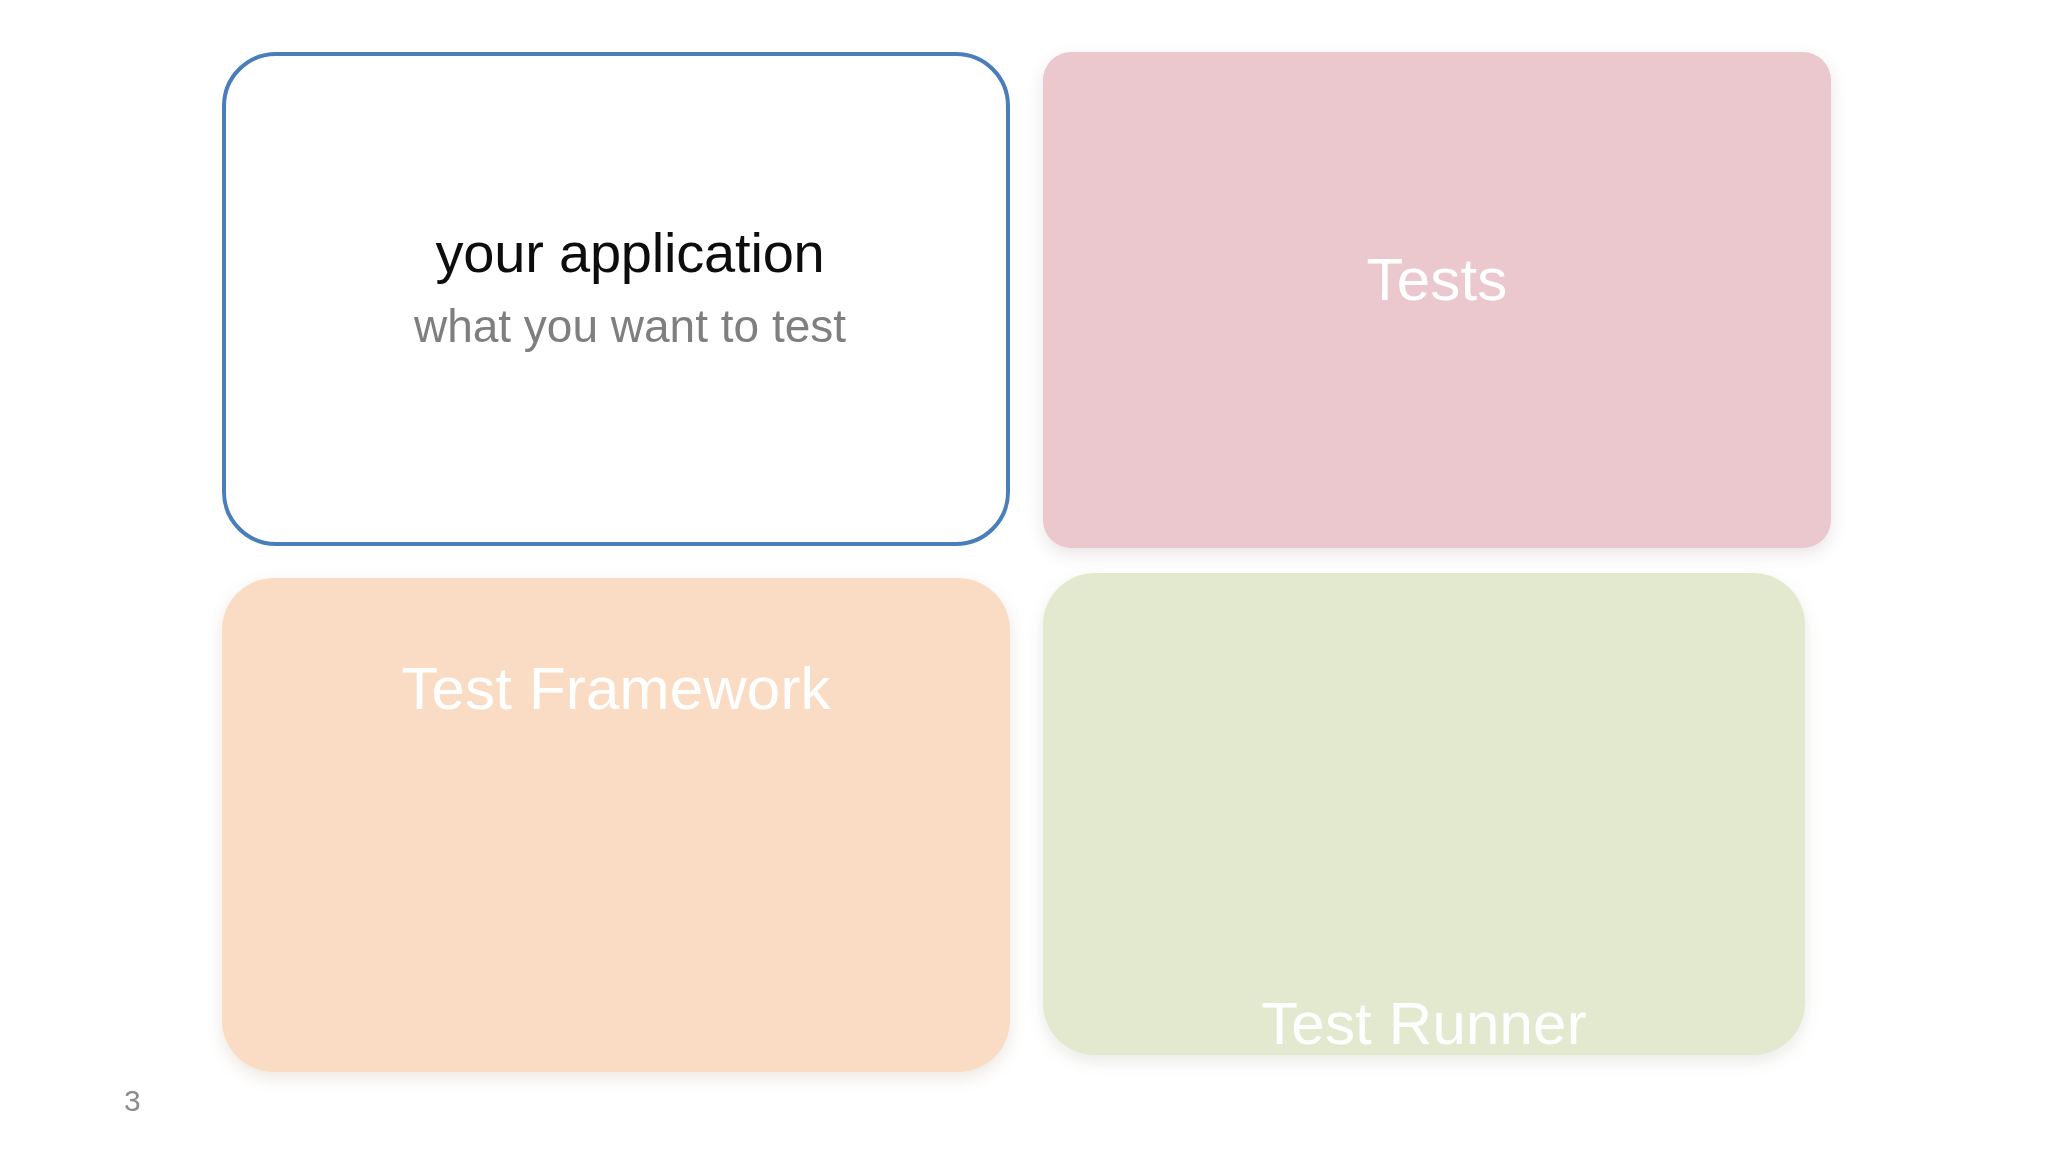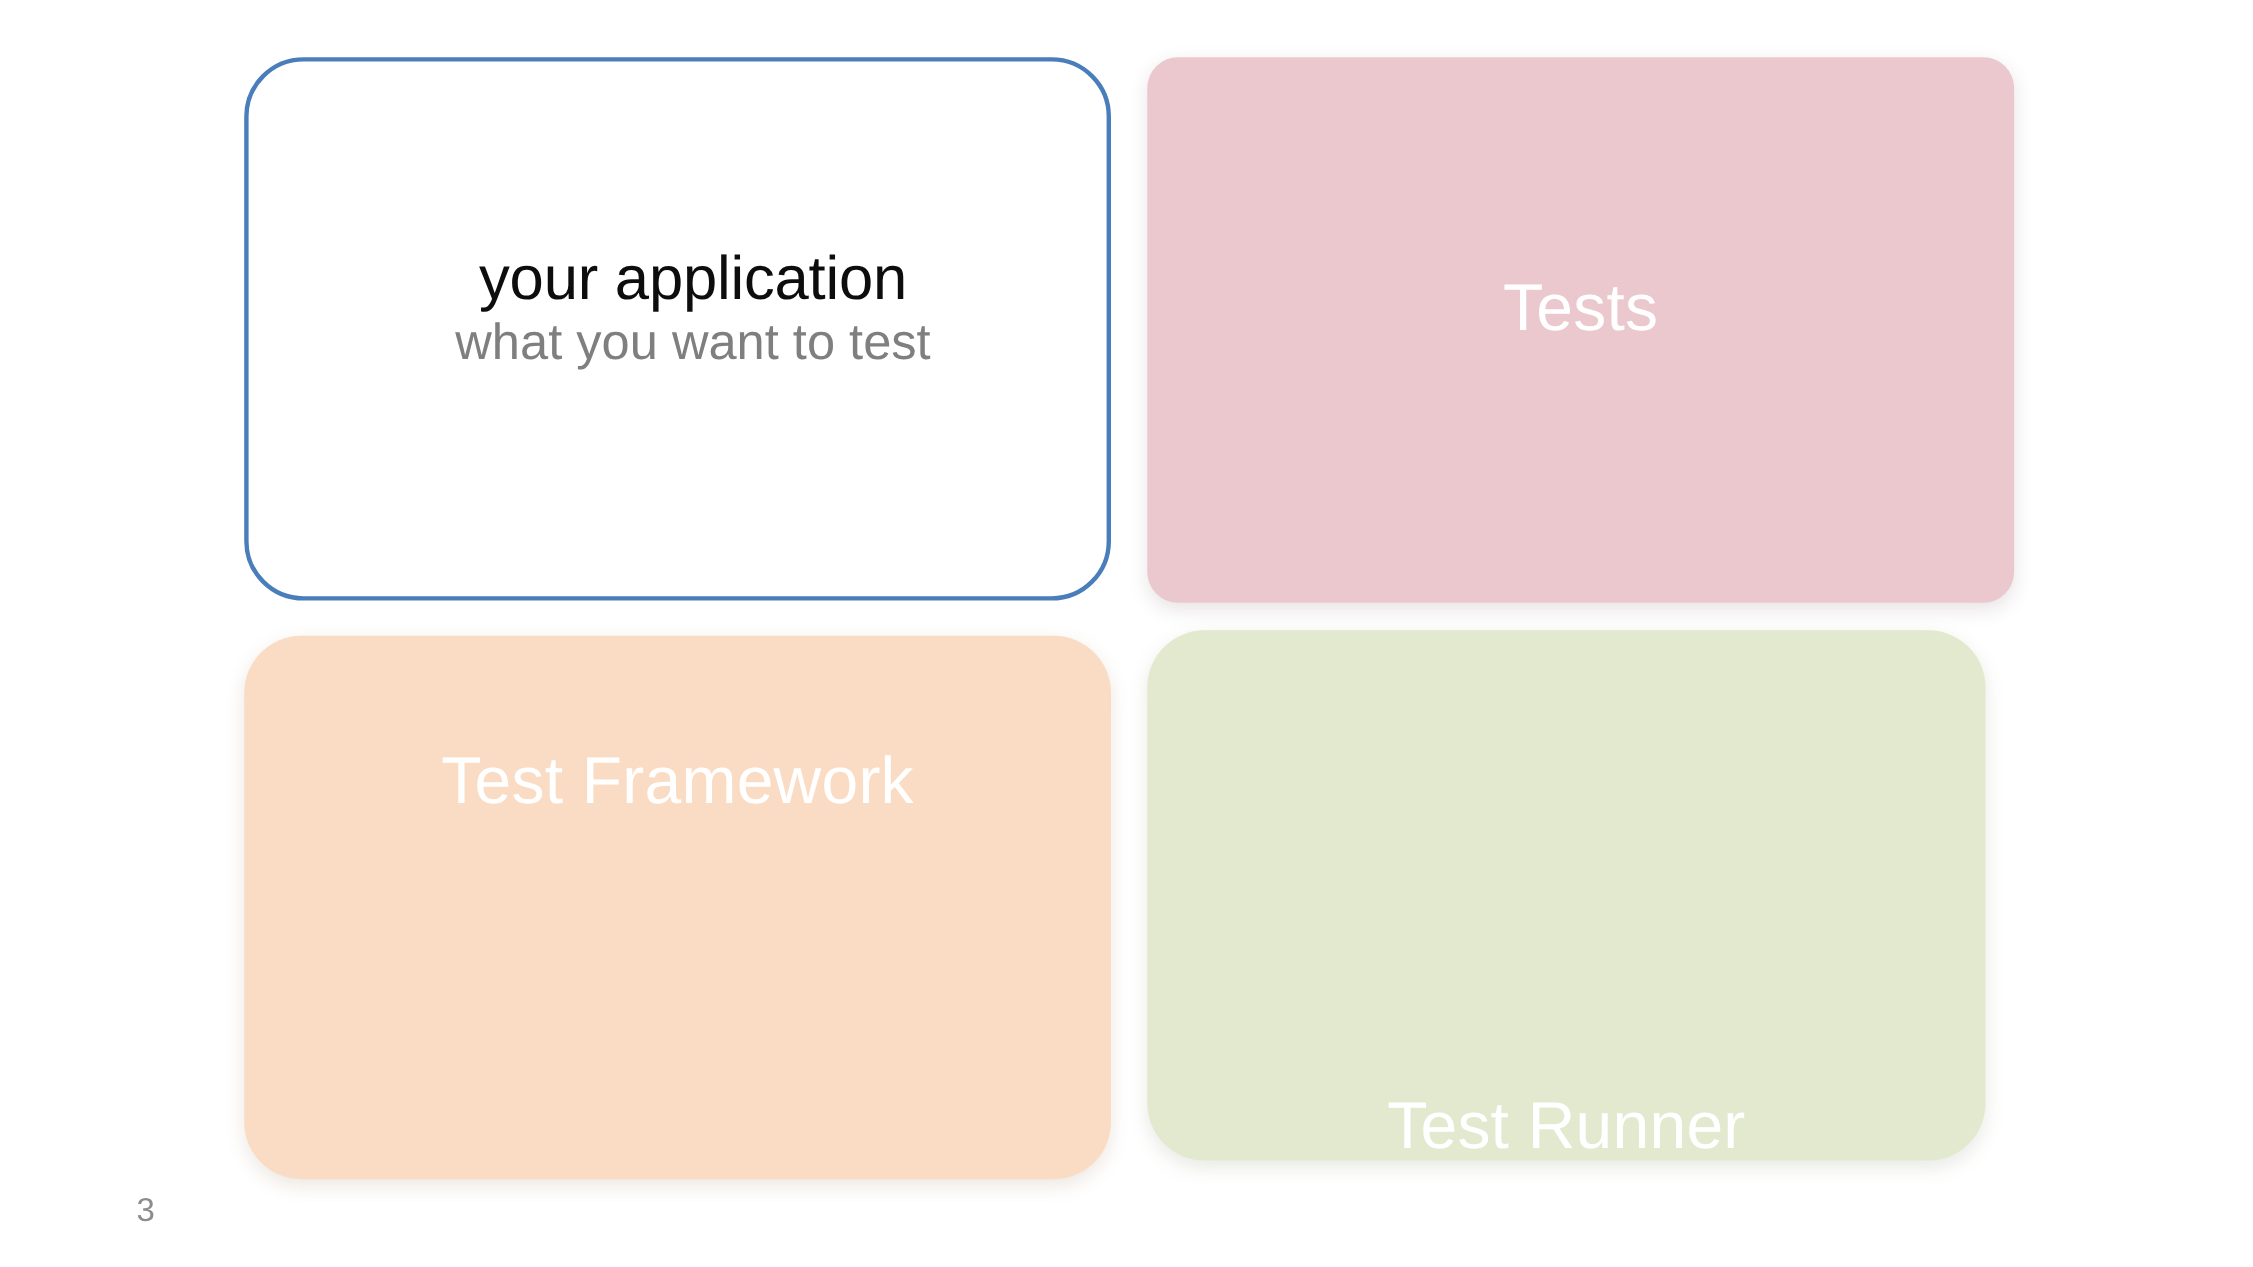--- a/index.html
+++ b/index.html
@@ -50,21 +50,21 @@
     font-size: 56px;
     line-height: 1.05;
     color: #0d0d0d;
     letter-spacing: -0.2px;
     white-space: nowrap;
   }
   #card-application .line-secondary {
     font-size: 46px;
     line-height: 1.18;
     color: #7f7f7f;
-    margin-top: 0;
+    margin-top: 16px;
     white-space: nowrap;
   }
 
   
   #card-tests {
     left: 1043px;
     top: 52px;
     width: 788px;
     height: 496px;
     background: #ebc8ce;
@@ -75,21 +75,21 @@
   }
 
   
   #card-framework {
     left: 222px;
     top: 578px;
     width: 788px;
     height: 494px;
     background: #fadcc4;
     justify-content: flex-start;
-    padding-top: 100px;
+    padding-top: 79px;
     box-shadow: 0 6px 16px rgba(150, 115, 80, 0.17);
   }
 
   
   #card-runner {
     left: 1043px;
     top: 573px;
     width: 762px;
     height: 482px;
     background: #e2e9cf;

